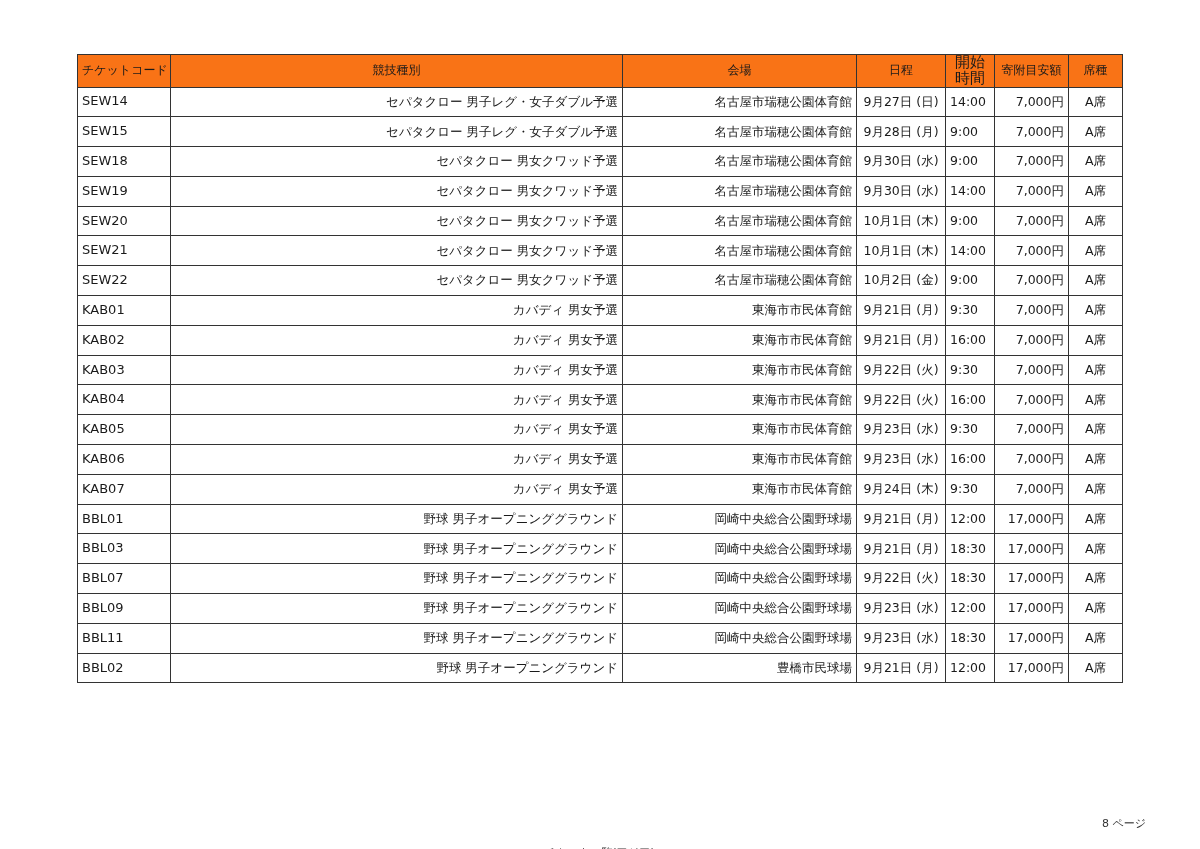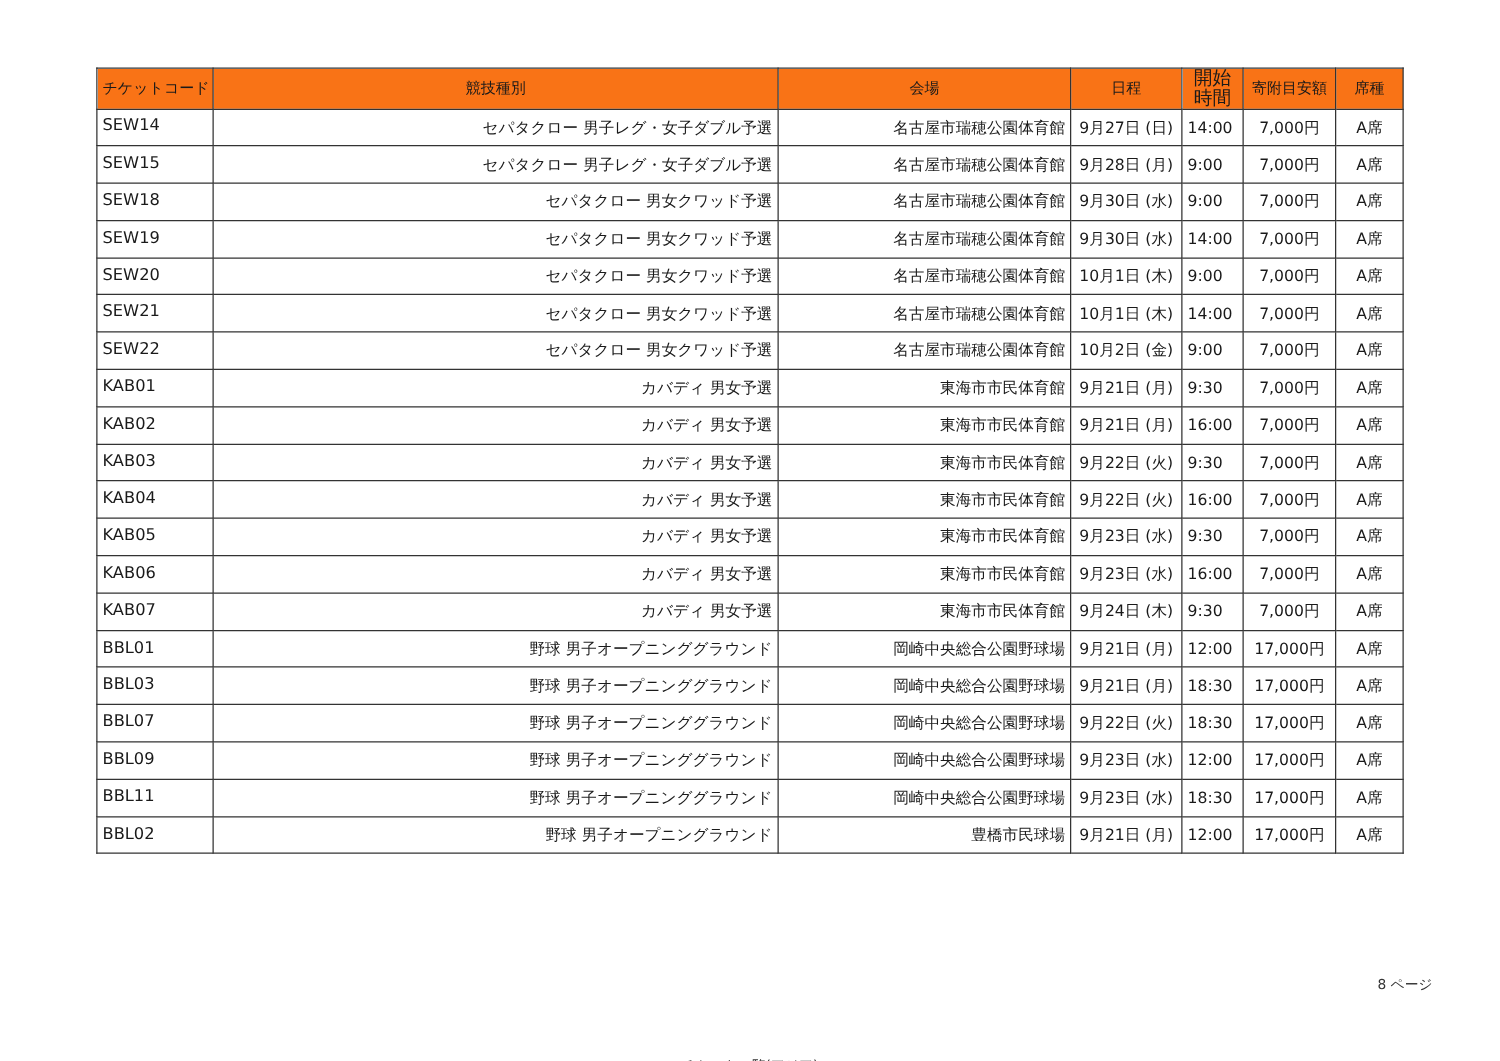--- a/index.html
+++ b/index.html
@@ -8,25 +8,25 @@
   table.tix { position: absolute; left: 77px; top: 54px; width: 1045px;
               border-collapse: collapse; table-layout: fixed; font-size: 12.5px; }
   table.tix th, table.tix td { border: 1px solid #333; height: 28.8px; padding: 0 4px;
               white-space: nowrap; overflow: hidden; line-height: 1.15; }
   table.tix th { background: #f97316; font-weight: normal; text-align: center; font-size: 12px; height: 30px; }
   table.tix th.two { font-size: 15px; line-height: 1.05; }
   td.code { font-size: 13px; }
   td.left { text-align: right; padding-left: 2px; }
   td.date { text-align: center; padding-right: 8px; margin-left: 19px; }
   td.time { text-align: left; }
-  td.amt  { text-align: center; padding-right: 4px; margin-left: 37px; }
+  td.amt  { text-align: right; padding-right: 4px; margin-left: 37px; }
   td.seat { text-align: center; }
   .footer-title { position: absolute; left: 0; width: 1200px; top: 808px; text-align: center;
                   font-size: 11px; color: #333; margin-top: 37px; }
-  .footer-page { position: absolute; right: 54px; top: 780px; font-size: 11px; color: #333; }
+  .footer-page { position: absolute; right: 54px; top: 816px; font-size: 11px; color: #333; }
 </style>
 </head>
 <body>
 
 <table class="tix">
   <colgroup>
     <col style="width:93px">
     <col style="width:452px">
     <col style="width:234px">
     <col style="width:89px">

